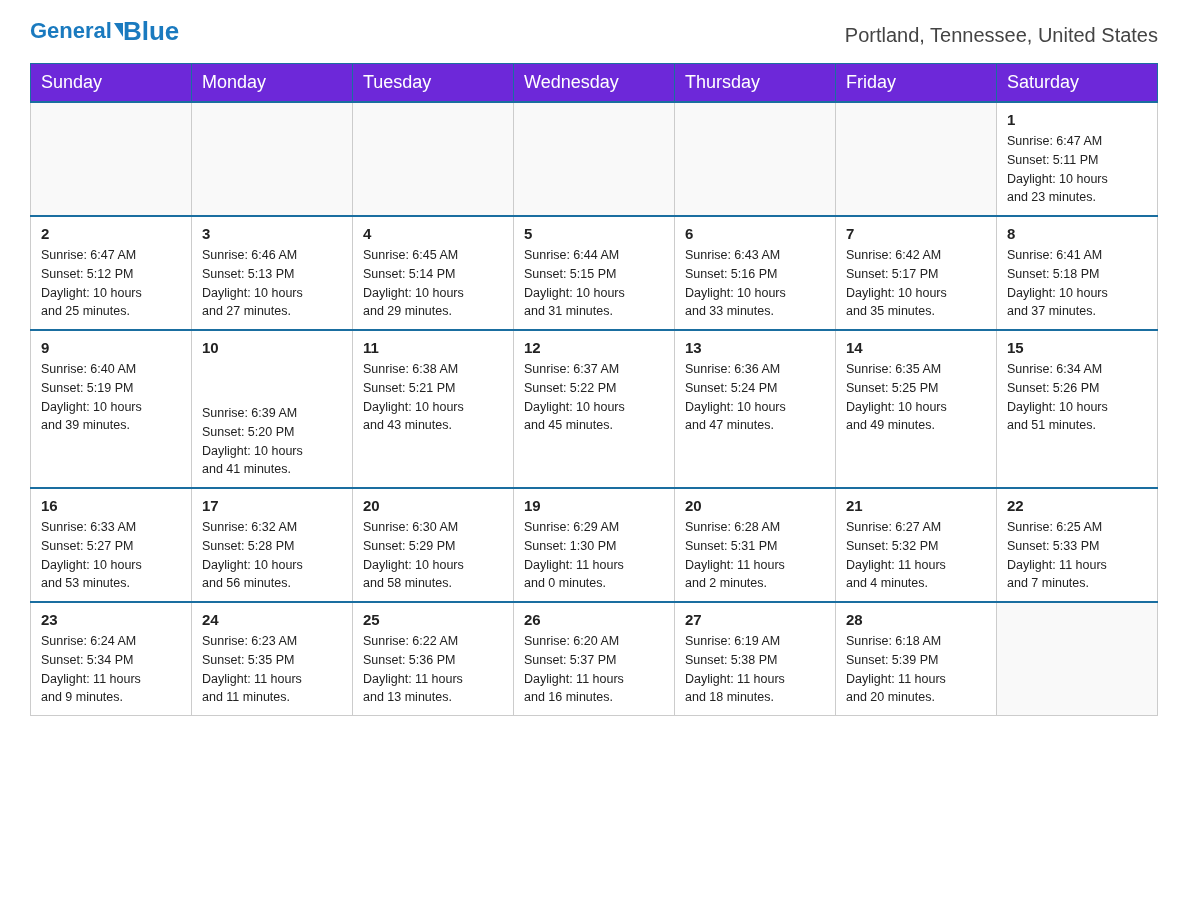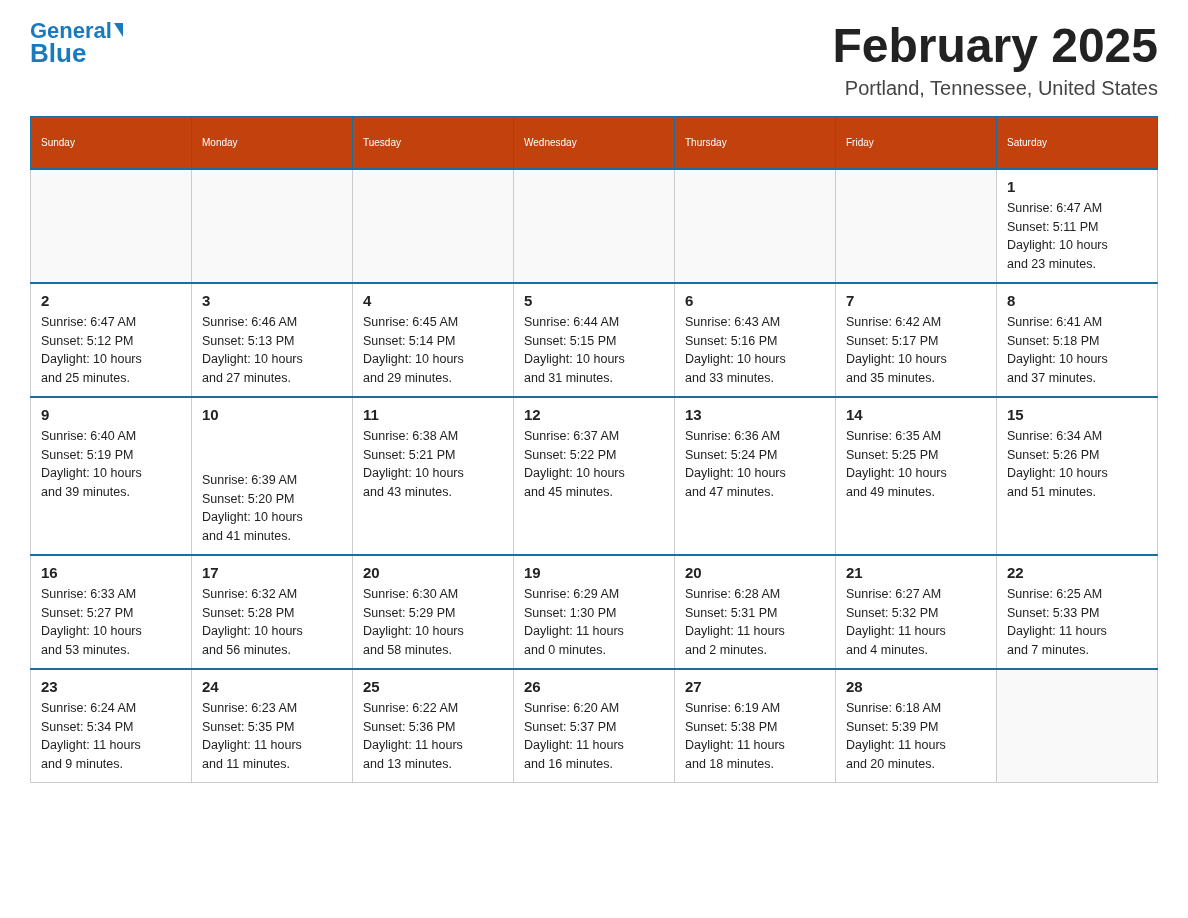--- a/index.html
+++ b/index.html
@@ -10,21 +10,21 @@
       color: #222;
     }
     .header {
       display: flex;
       justify-content: space-between;
       align-items: flex-start;
       margin-bottom: 16px;
     }
     .logo {
       display: flex;
-      flex-direction: column;
+      flex-direction: row;
       align-items: flex-start;
       line-height: 1;
     }
     .logo-top {
       font-size: 22px;
       font-weight: bold;
       color: #222;
     }
     .logo-top span {
       color: #1a7abf;
@@ -61,25 +61,25 @@
       color: #444;
       margin-top: 4px;
       text-align: right;
     }
     .calendar {
       width: 100%;
       border-collapse: collapse;
       border: 1px solid #aaa;
     }
     .calendar th {
-      background-color: #c2410c;
+      background-color: #6d28d9;
       color: #fff;
-      font-size: 10px;
+      font-size: 18px;
       font-weight: normal;
-      padding: 20px 10px;
+      padding: 8px 10px;
       text-align: left;
       border: 1px solid #1a6ea0;
     }
     .calendar td {
       vertical-align: top;
       padding: 8px 10px;
       border: 1px solid #ccc;
       width: 14.28%;
       min-height: 110px;
       font-size: 13px;
@@ -107,21 +107,20 @@
 <body>
 
 <div class="header">
   <div class="logo">
     <div class="logo-top">
       <span>General</span><span class="logo-triangle"></span>
     </div>
     <div class="logo-bottom">Blue</div>
   </div>
   <div class="title-block">
-    <div class="month-title">February 2025</div>
     <div class="location-title">Portland, Tennessee, United States</div>
   </div>
 </div>
 
 <table class="calendar">
   <thead>
     <tr>
     <th>Sunday</th>
         <th>Monday</th>
         <th>Tuesday</th>

